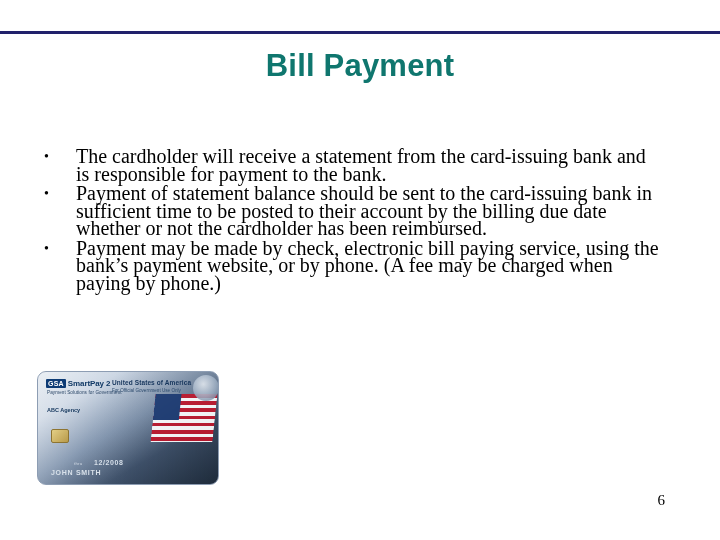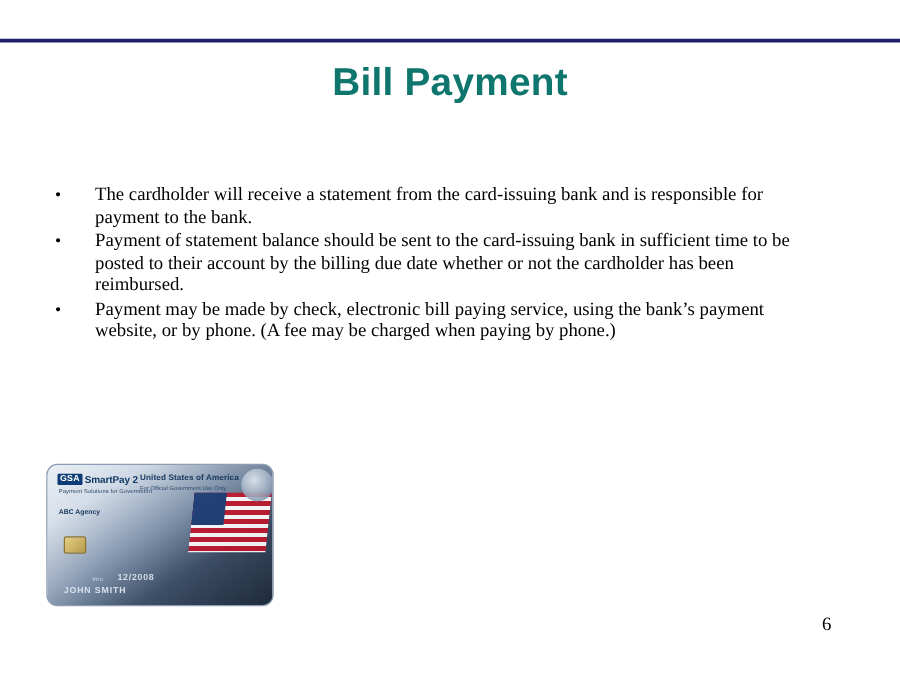--- a/index.html
+++ b/index.html
@@ -57,21 +57,21 @@
     font-size: 14px;
     line-height: 17px;
     color: #000000;
     text-align: left;
     padding-left: 4px;
     box-sizing: border-box;
   }
   .bullet-text {
     flex: 1 1 auto;
     font-family: "Liberation Serif", serif;
-    font-size: 15px;
+    font-size: 20px;
     line-height: 17.5px;
     color: #000000;
   }
   .card-image {
     position: absolute;
     left: 37px;
     top: 371px;
     width: 182px;
     height: 114px;
     border: 1px solid #8d9db3;

